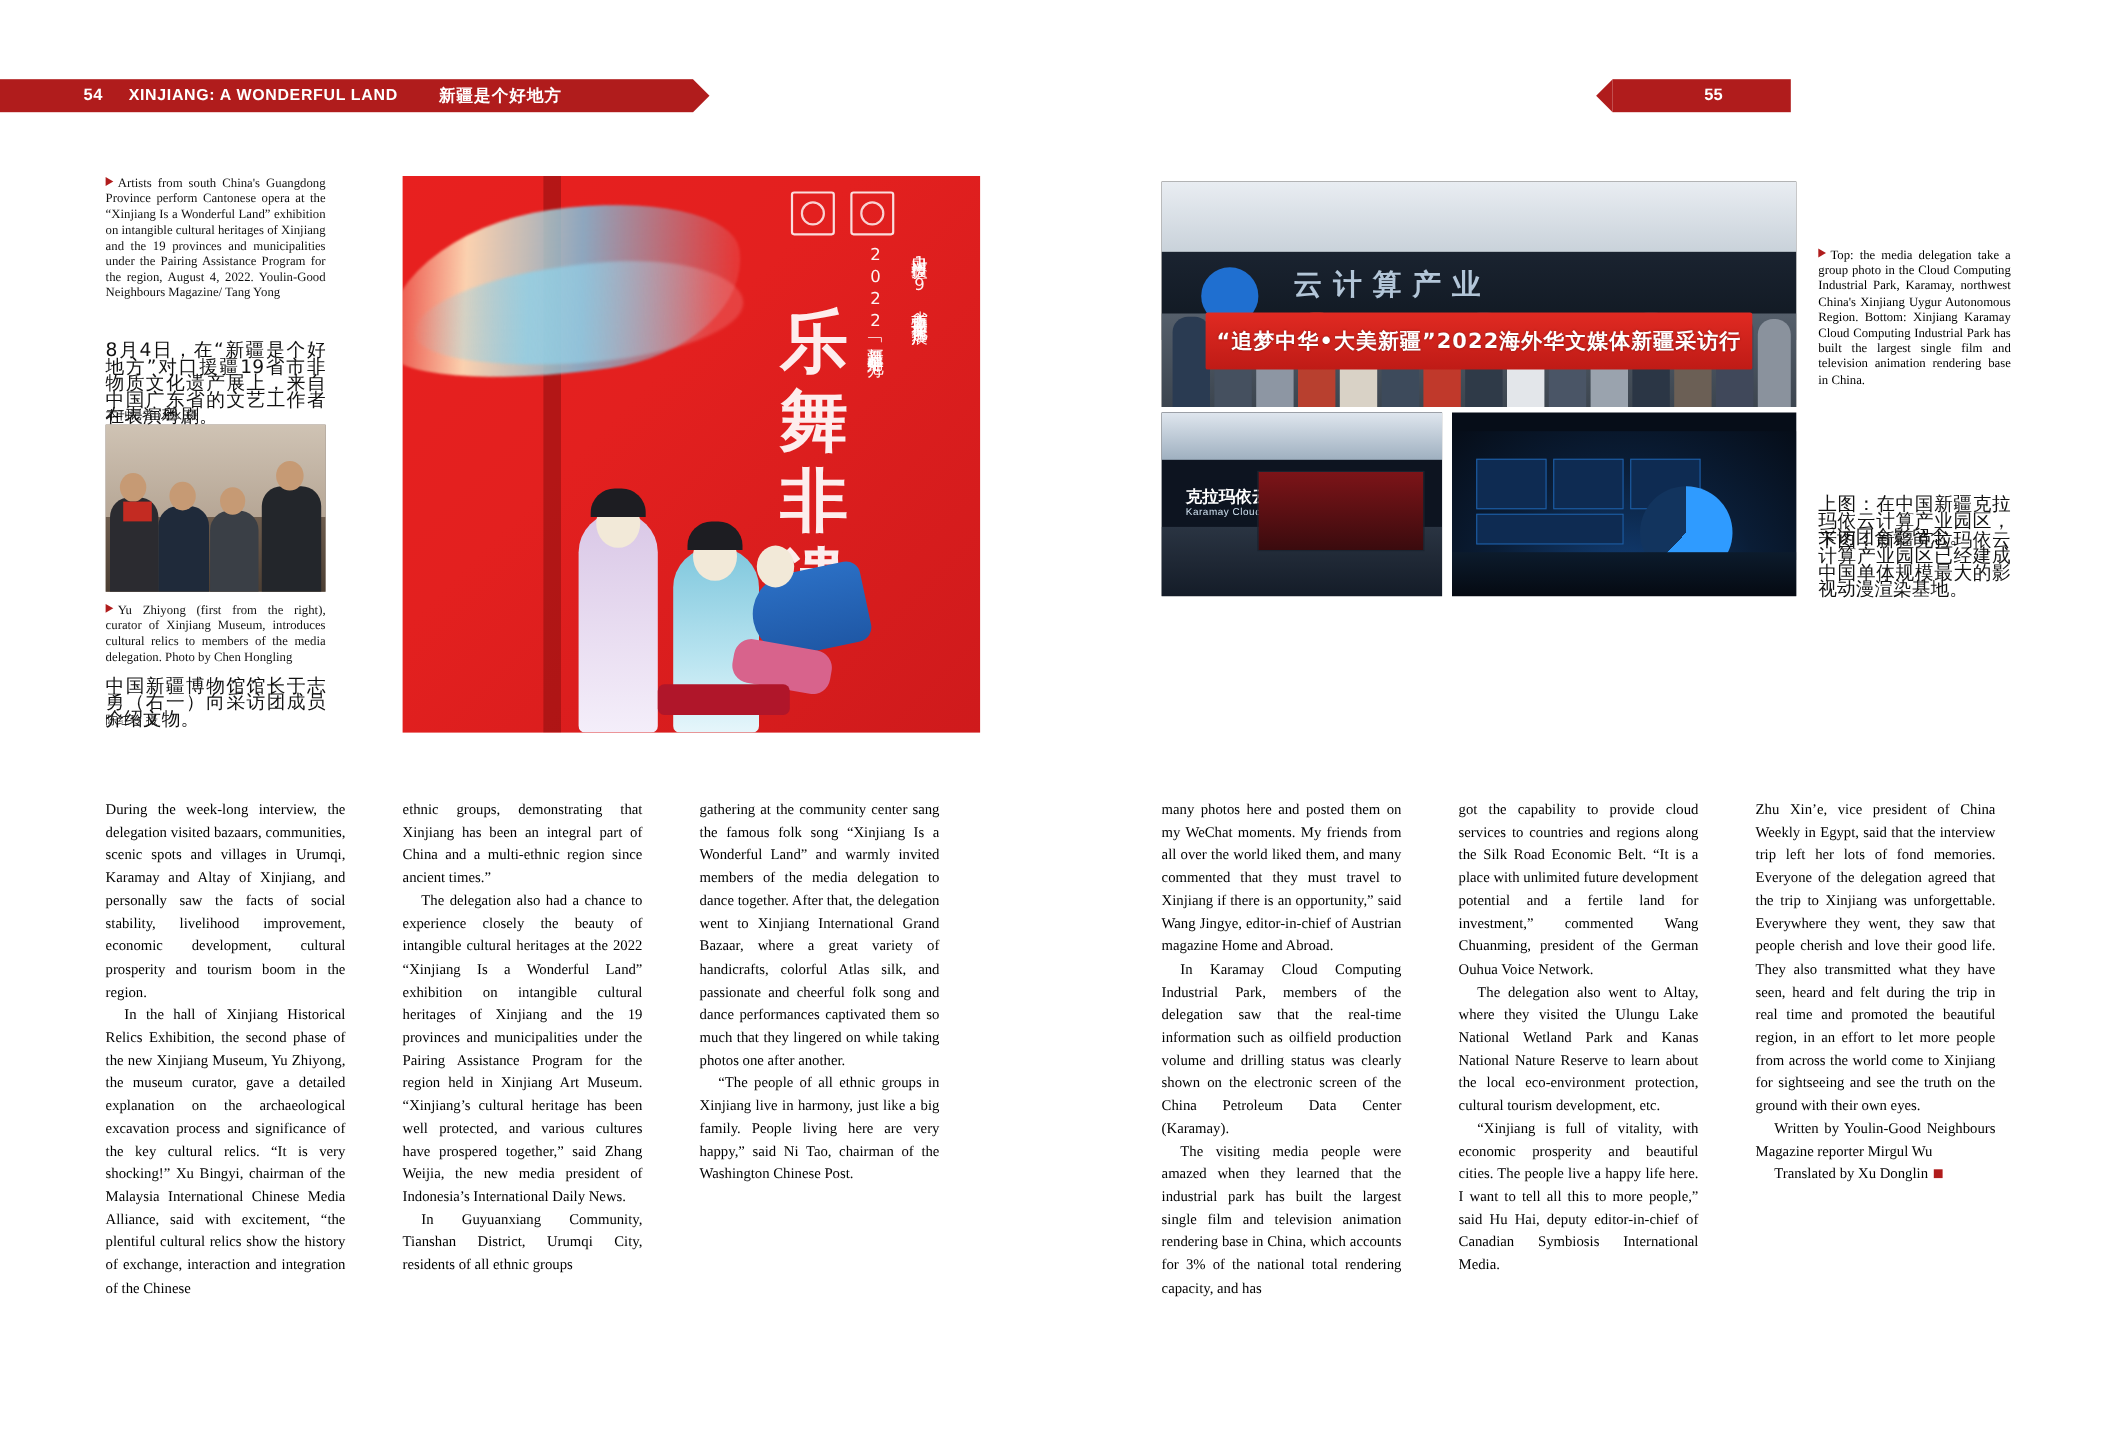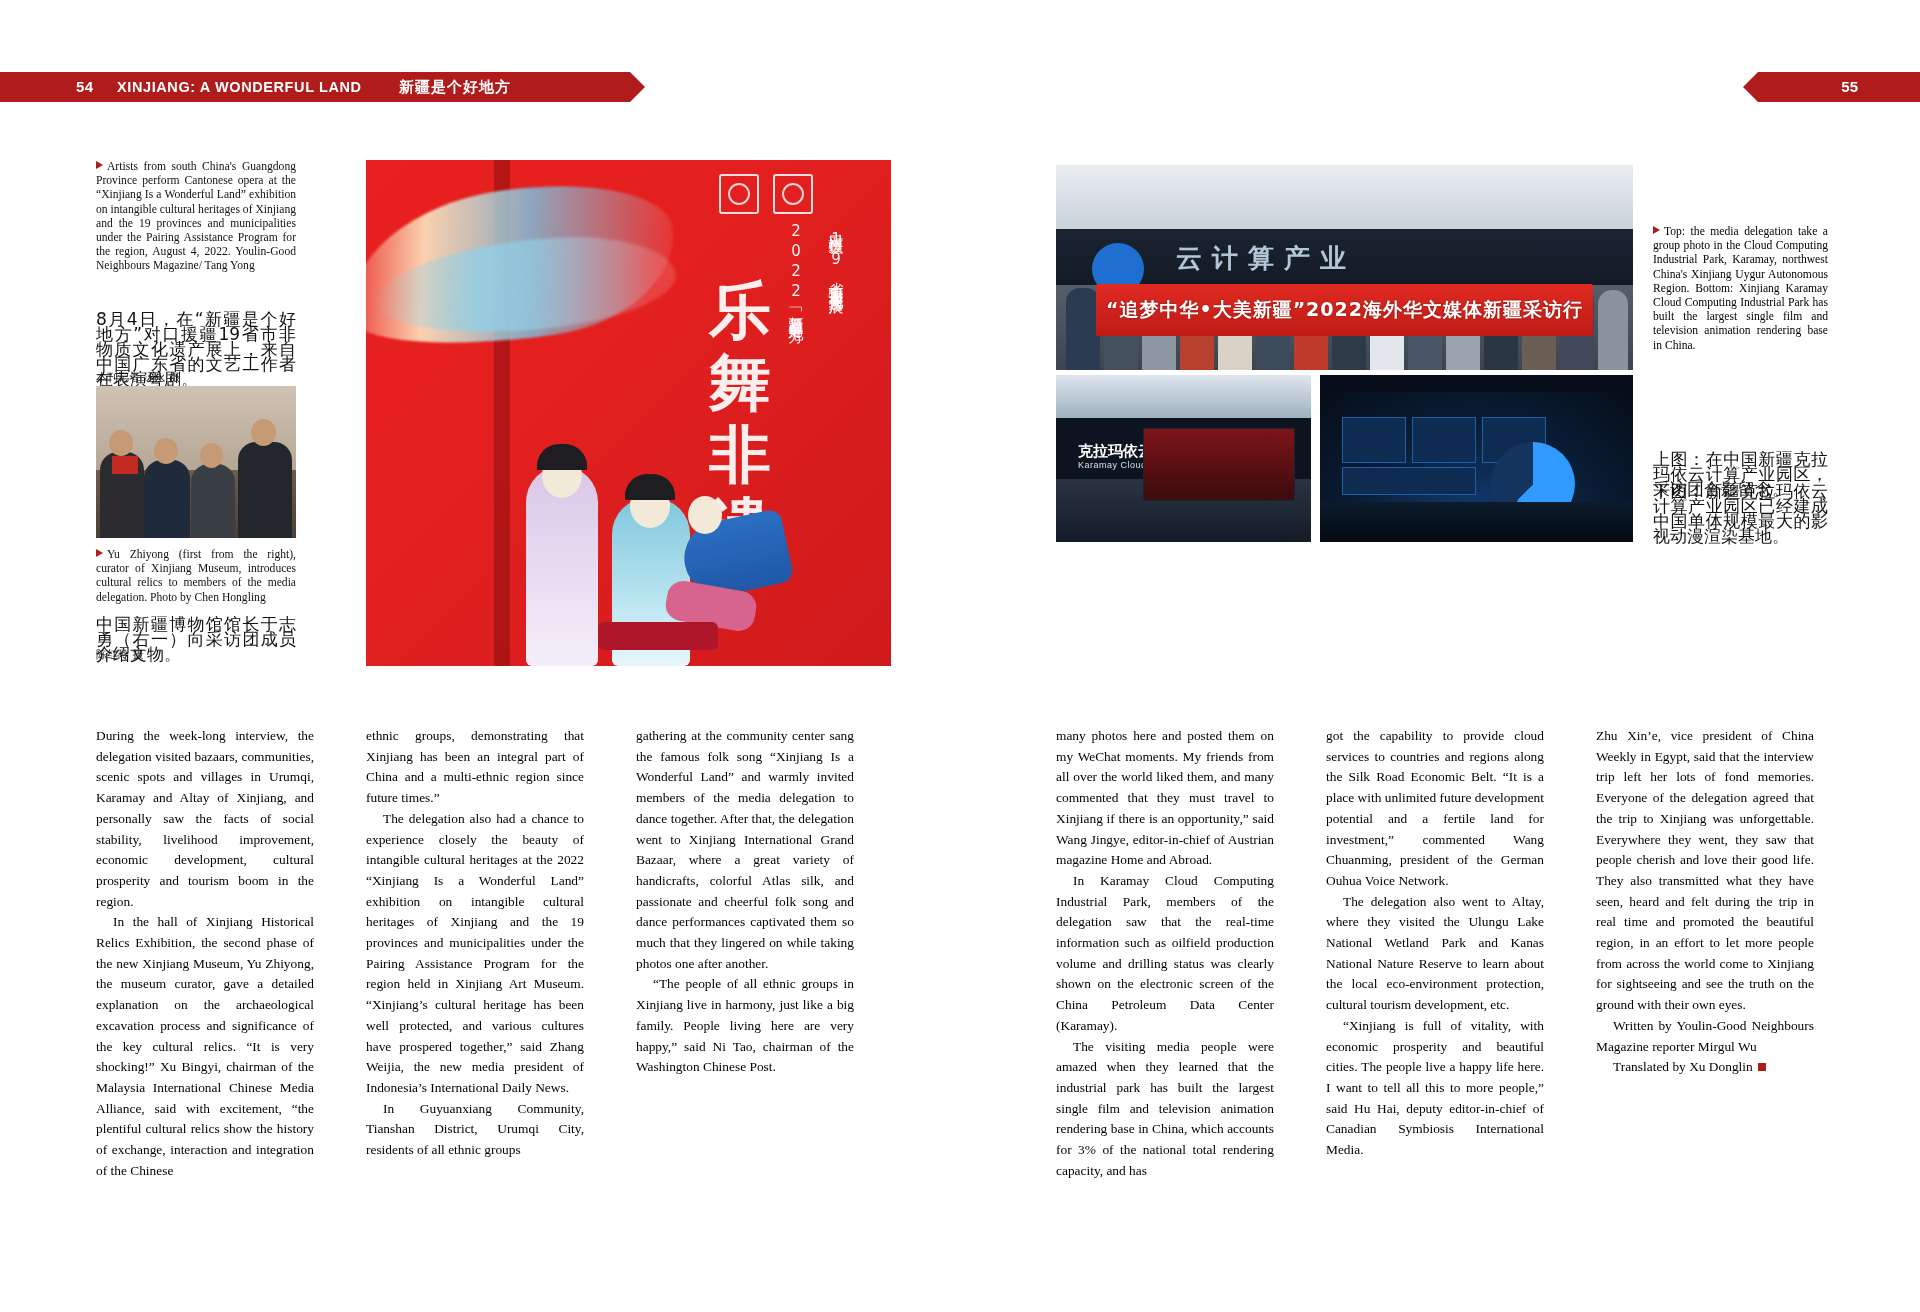--- a/index.html
+++ b/index.html
@@ -14,21 +14,21 @@
     color: #000;
     position: relative;
     overflow: hidden;
   }
 
   
   .header {
     position: absolute;
     top: 72px;
     left: 0;
-    width: 1920px;
+    width: 1628px;
     height: 30px;
     text-align: right;
   }
   .hdr-left-block {
     position: absolute;
     left: 0;
     top: 0;
     height: 30px;
     width: 630px;
     background: #b01c1c;
@@ -450,21 +450,21 @@
 </div>
 <div class="cap cap-cn" style="left:1653px; top:452px; width:175px;">上图：在中国新疆克拉玛依云计算产业园区，采访团合影留念。</div>
 <div class="cap cap-cn" style="left:1653px; top:484px; width:175px;">下图：新疆克拉玛依云计算产业园区已经建成中国单体规模最大的影视动漫渲染基地。</div>
 
 <div class="col" style="left:96px;">
   <p>During the week-long interview, the delegation visited bazaars, communities, scenic spots and villages in Urumqi, Karamay and Altay of Xinjiang, and personally saw the facts of social stability, livelihood improvement, economic development, cultural prosperity and tourism boom in the region.</p>
   <p>In the hall of Xinjiang Historical Relics Exhibition, the second phase of the new Xinjiang Museum, Yu Zhiyong, the museum curator, gave a detailed explanation on the archaeological excavation process and significance of the key cultural relics. “It is very shocking!” Xu Bingyi, chairman of the Malaysia International Chinese Media Alliance, said with excitement, “the plentiful cultural relics show the history of exchange, interaction and integration of the Chinese</p>
 </div>
 
 <div class="col" style="left:366px;">
-  <p>ethnic groups, demonstrating that Xinjiang has been an integral part of China and a multi-ethnic region since future times.”</p>
+  <p>ethnic groups, demonstrating that Xinjiang has been an integral part of China and a multi-ethnic region since ancient times.”</p>
   <p>The delegation also had a chance to experience closely the beauty of intangible cultural heritages at the 2022 “Xinjiang Is a Wonderful Land” exhibition on intangible cultural heritages of Xinjiang and the 19 provinces and municipalities under the Pairing Assistance Program for the region held in Xinjiang Art Museum. “Xinjiang’s cultural heritage has been well protected, and various cultures have prospered together,” said Zhang Weijia, the new media president of Indonesia’s International Daily News.</p>
   <p>In Guyuanxiang Community, Tianshan District, Urumqi City, residents of all ethnic groups</p>
 </div>
 
 <div class="col" style="left:636px;">
   <p>gathering at the community center sang the famous folk song “Xinjiang Is a Wonderful Land” and warmly invited members of the media delegation to dance together. After that, the delegation went to Xinjiang International Grand Bazaar, where a great variety of handicrafts, colorful Atlas silk, and passionate and cheerful folk song and dance performances captivated them so much that they lingered on while taking photos one after another.</p>
   <p>“The people of all ethnic groups in Xinjiang live in harmony, just like a big family. People living here are very happy,” said Ni Tao, chairman of the Washington Chinese Post.</p>
 </div>
 
 <div class="col" style="left:1056px;">

